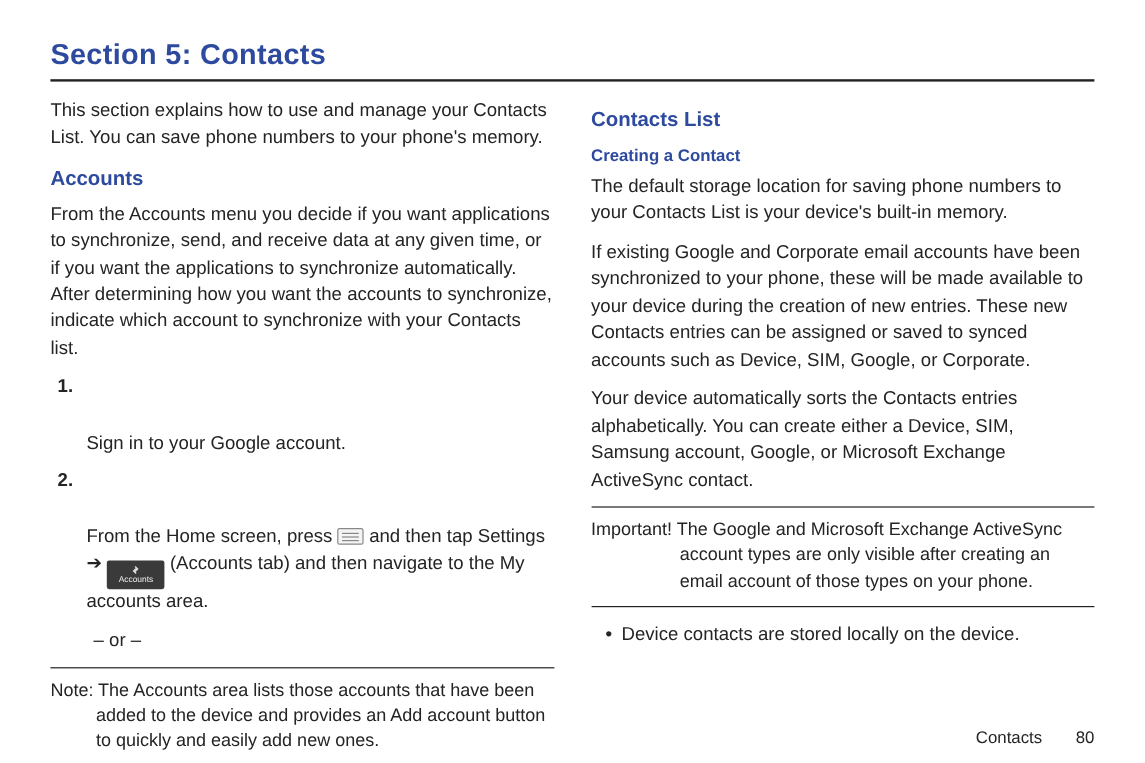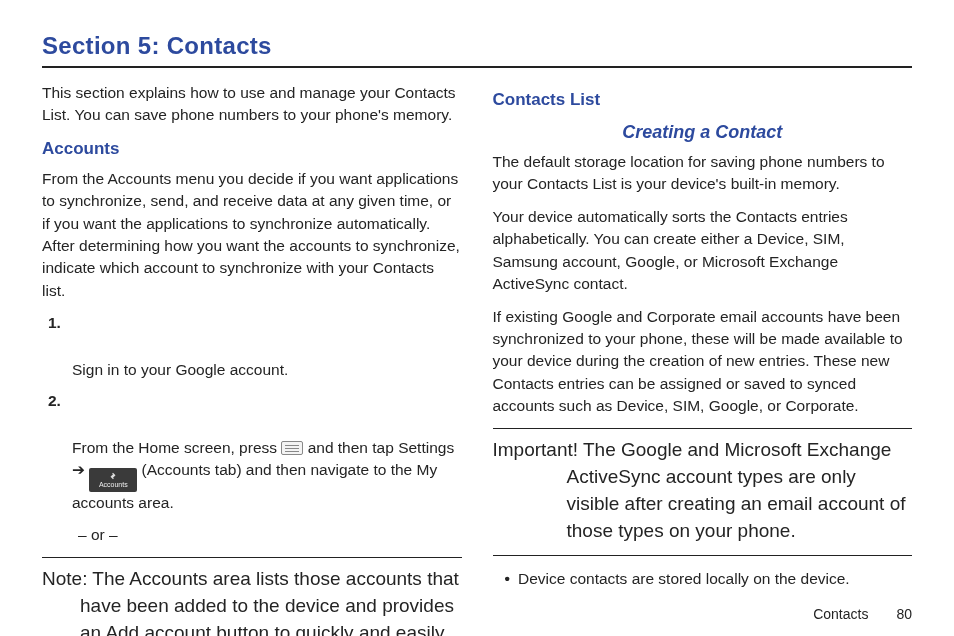--- a/index.html
+++ b/index.html
@@ -36,24 +36,22 @@
   .col p { margin-bottom: 10px; }
   .h2 {
     color: #2d4a9e;
     font-weight: 800;
     font-size: 17px;
     margin: 6px 0 6px 0;
   }
   .h3 {
     color: #2d4a9e;
     font-weight: 700;
-    font-style: italic;
-    font-size: 18px;
+    font-size: 14px;
     margin: 2px 0 6px 0;
-    text-align: center;
   }
   ol.steps {
     list-style: none;
     padding-left: 0;
     margin-bottom: 10px;
   }
   ol.steps > li {
     display: flex;
     margin-bottom: 8px;
   }
@@ -95,21 +93,21 @@
     gap: 0px;
     line-height: 1;
   }
   .accounts-icon svg { width: 12px; height: 10px; }
   hr.thin {
     border: none;
     border-top: 1px solid #222;
     margin: 6px 0 8px 0;
   }
   .note, .important {
-    font-size: 19px;
+    font-size: 15px;
     line-height: 1.42;
   }
   .note { padding-left: 38px; text-indent: -38px; margin-bottom: 8px; }
   .important { padding-left: 74px; text-indent: -74px; margin-bottom: 8px; }
   .bullet-row { display: flex; gap: 8px; padding-left: 12px; }
   .bullet-row .dot { font-weight: bold; }
   .footer {
     position: absolute;
     bottom: 14px;
     right: 42px;
@@ -162,24 +160,24 @@
       <b>Note:</b><span> The Accounts area lists those accounts that have been added to the device and provides an </span><b>Add account</b><span> button to quickly and easily add new ones.</span>
     </p>
     <hr class="thin">
   </div>
 
   <div class="col">
     <div class="h2">Contacts List</div>
     <div class="h3">Creating a Contact</div>
 
     <p>The default storage location for saving phone numbers to your Contacts List is your device's built-in memory.</p>
+    <p>If existing Google and Corporate email accounts have been synchronized to your phone, these will be made available to your device during the creation of new entries. These new Contacts entries can be assigned or saved to synced accounts such as Device, SIM, Google, or Corporate.</p>
     <p>
       <span>Your device automatically sorts the Contacts entries alphabetically. You can create either a </span><b>Device</b><span>, </span><b>SIM</b><span>, </span><b>Samsung account</b><span>, </span><b>Google</b><span>, or </span><b>Microsoft Exchange ActiveSync</b><span> contact.</span>
     </p>
-    <p>If existing Google and Corporate email accounts have been synchronized to your phone, these will be made available to your device during the creation of new entries. These new Contacts entries can be assigned or saved to synced accounts such as Device, SIM, Google, or Corporate.</p>
 
     <hr class="thin">
     <p class="important">
       <b>Important!</b><span> The Google and Microsoft Exchange ActiveSync account types are only visible after creating an email account of those types on your phone.</span>
     </p>
     <hr class="thin">
 
     <div class="bullet-row" style="margin-top:12px;">
       <span class="dot">•</span>
       <span>

